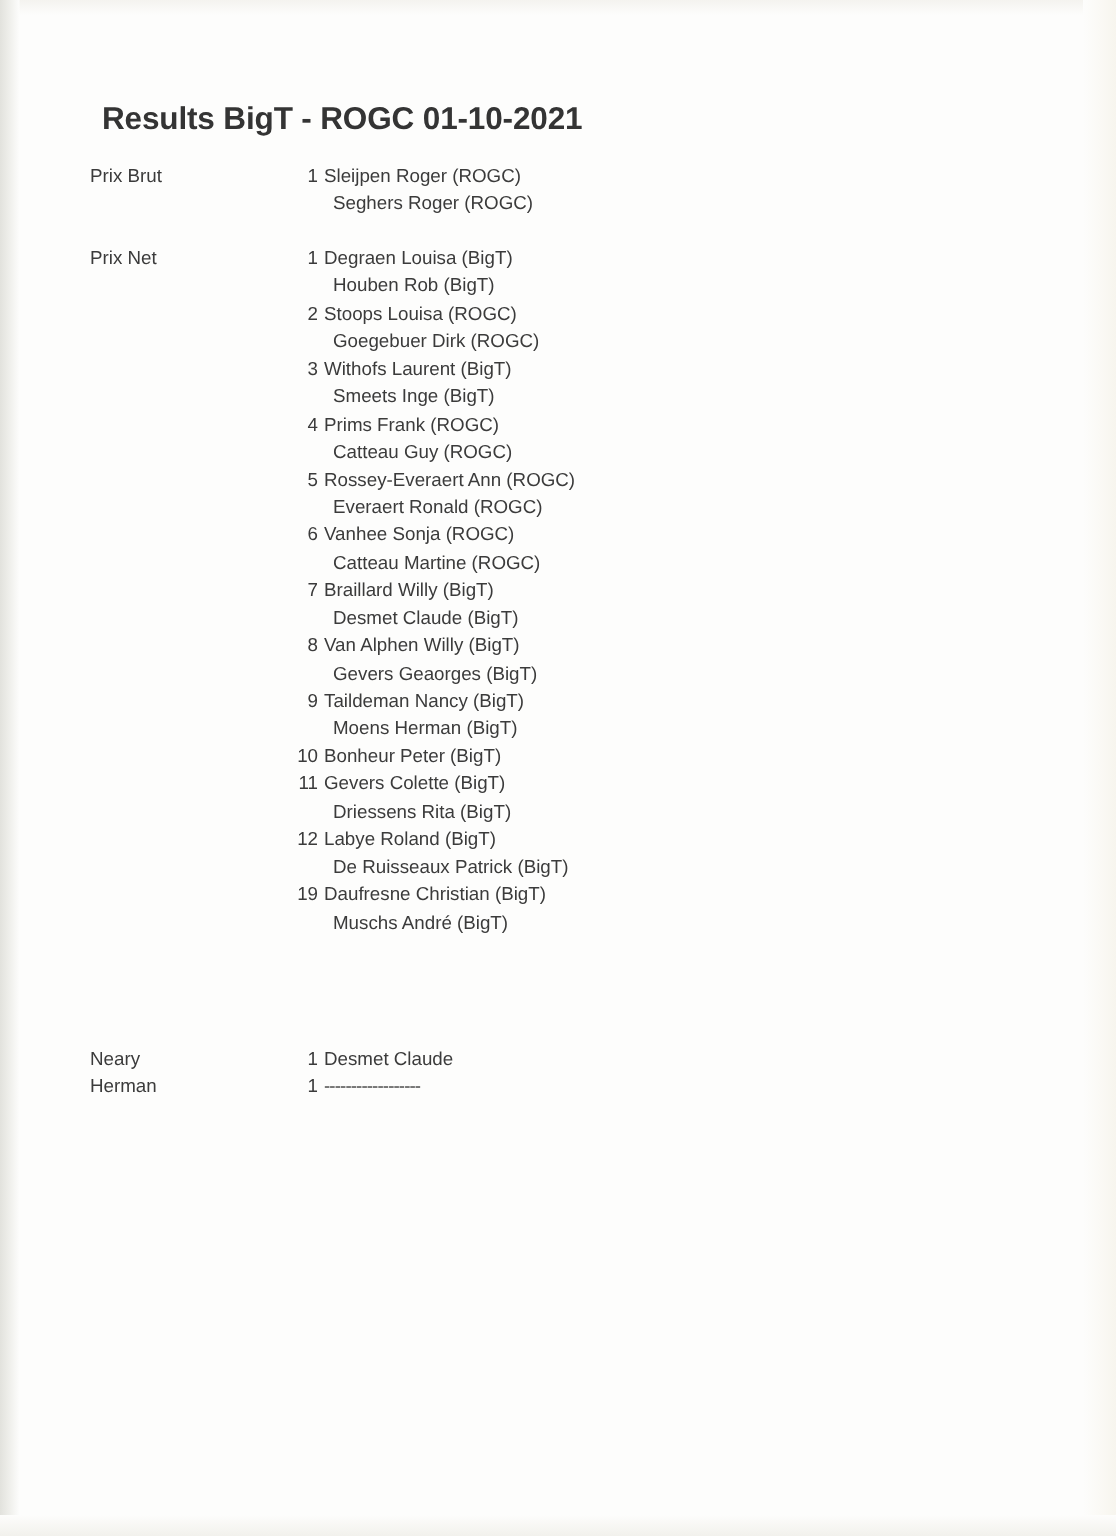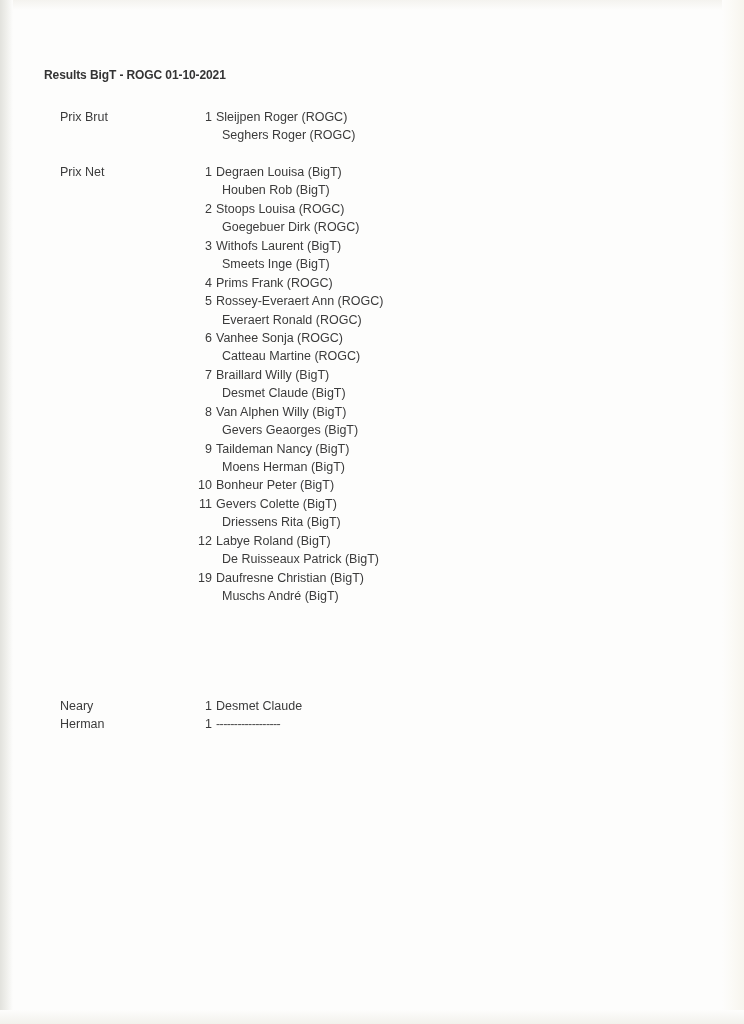--- a/index.html
+++ b/index.html
@@ -57,23 +57,23 @@
     position: absolute;
     left: 0; top: 0;
     width: 744px;
     height: 1024px;
     color: #3b3b3b;
   }
 
   
   .doc-title {
     position: absolute;
-    left: 44px;
+    left: 68px;
     top: 68px;
-    font-size: 12px;
+    font-size: 21px;
     font-weight: bold;
     letter-spacing: -0.1px;
     color: #343434;
     white-space: nowrap;
   }
 
   
   .section {
     position: absolute;
     left: 60px;
@@ -183,20 +183,24 @@
             <span class="entry-name">Withofs Laurent (BigT)</span>
           </li>
           <li class="entry-row is-partner">
             <span class="entry-rank"></span>
             <span class="entry-name">Smeets Inge (BigT)</span>
           </li>
           <li class="entry-row">
             <span class="entry-rank">4</span>
             <span class="entry-name">Prims Frank (ROGC)</span>
           </li>
+          <li class="entry-row is-partner">
+            <span class="entry-rank"></span>
+            <span class="entry-name">Catteau Guy (ROGC)</span>
+          </li>
           <li class="entry-row">
             <span class="entry-rank">5</span>
             <span class="entry-name">Rossey-Everaert Ann (ROGC)</span>
           </li>
           <li class="entry-row is-partner">
             <span class="entry-rank"></span>
             <span class="entry-name">Everaert Ronald (ROGC)</span>
           </li>
           <li class="entry-row">
             <span class="entry-rank">6</span>

